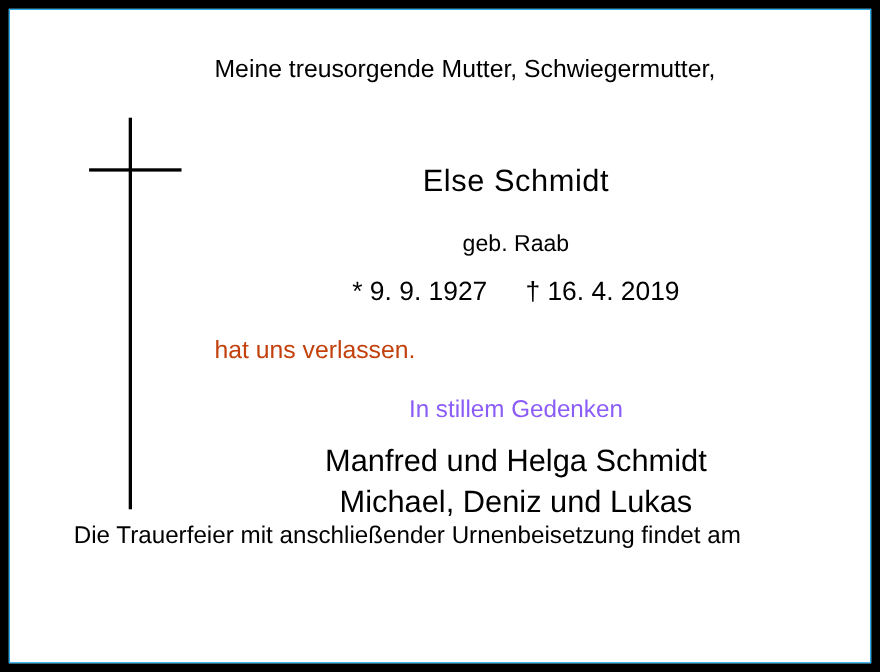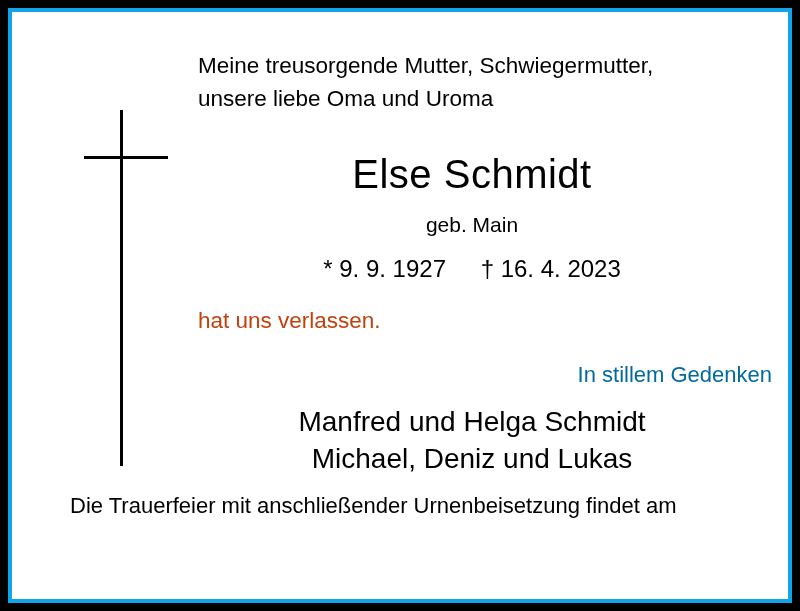--- a/index.html
+++ b/index.html
@@ -25,21 +25,21 @@
     background: #000000;
     box-sizing: border-box;
     padding: 8px;
   }
   .notice-inner {
     position: relative;
     width: 100%;
     height: 100%;
     background: #ffffff;
     box-sizing: border-box;
-    border: 4px solid #0ea5e9;
+    border: 1px solid #0ea5e9;
     padding: 0;
   }
 
   
   .cross {
     position: absolute;
     left: 72px;
     top: 98px;
     width: 84px;
     height: 356px;
@@ -79,21 +79,21 @@
     text-align: left;
     color: #000000;
   }
 
   .name {
     position: absolute;
     left: 160px;
     top: 140px;
     width: 600px;
     text-align: center;
-    font-size: 40px;
+    font-size: 28px;
     letter-spacing: 0.5px;
     color: #000000;
   }
 
   .maiden {
     position: absolute;
     left: 160px;
     top: 201px;
     width: 600px;
     text-align: center;
@@ -118,40 +118,40 @@
     top: 296px;
     font-size: 22.5px;
     color: #c2410c;
   }
 
   .remembrance {
     position: absolute;
     left: 160px;
     top: 350px;
     width: 600px;
-    text-align: right;
+    text-align: center;
     font-size: 22px;
-    color: #0369a1;
+    color: #8b5cf6;
   }
 
   .survivors {
     position: absolute;
     left: 160px;
     top: 392px;
     width: 600px;
     text-align: center;
     font-size: 28px;
     line-height: 1.32;
     color: #000000;
   }
 
   .funeral {
     position: absolute;
     left: 58px;
-    top: 478px;
+    top: 462px;
     width: 690px;
     font-size: 22px;
     line-height: 1.45;
     text-align: left;
     color: #000000;
   }
 </style>
 </head>
 <body>
 
@@ -160,30 +160,29 @@
 
     <div class="cross">
       <div class="vbar"></div>
       <div class="hbar"></div>
     </div>
 
     <div class="content">
 
       <div class="intro">
         <div>Meine treusorgende Mutter, Schwiegermutter,</div>
-        <div>unsere liebe Oma und Uroma</div>
       </div>
 
       <div class="name">Else Schmidt</div>
 
-      <div class="maiden">geb. Main</div>
+      <div class="maiden">geb. Raab</div>
 
       <div class="dates">
         <span class="birth">* 9. 9. 1927</span>
-        <span class="death">† 16. 4. 2023</span>
+        <span class="death">† 16. 4. 2019</span>
       </div>
 
       <div class="passed">hat uns verlassen.</div>
 
       <div class="remembrance">In stillem Gedenken</div>
 
       <div class="survivors">
         <div>Manfred und Helga Schmidt</div>
         <div>Michael, Deniz und Lukas</div>
       </div>

